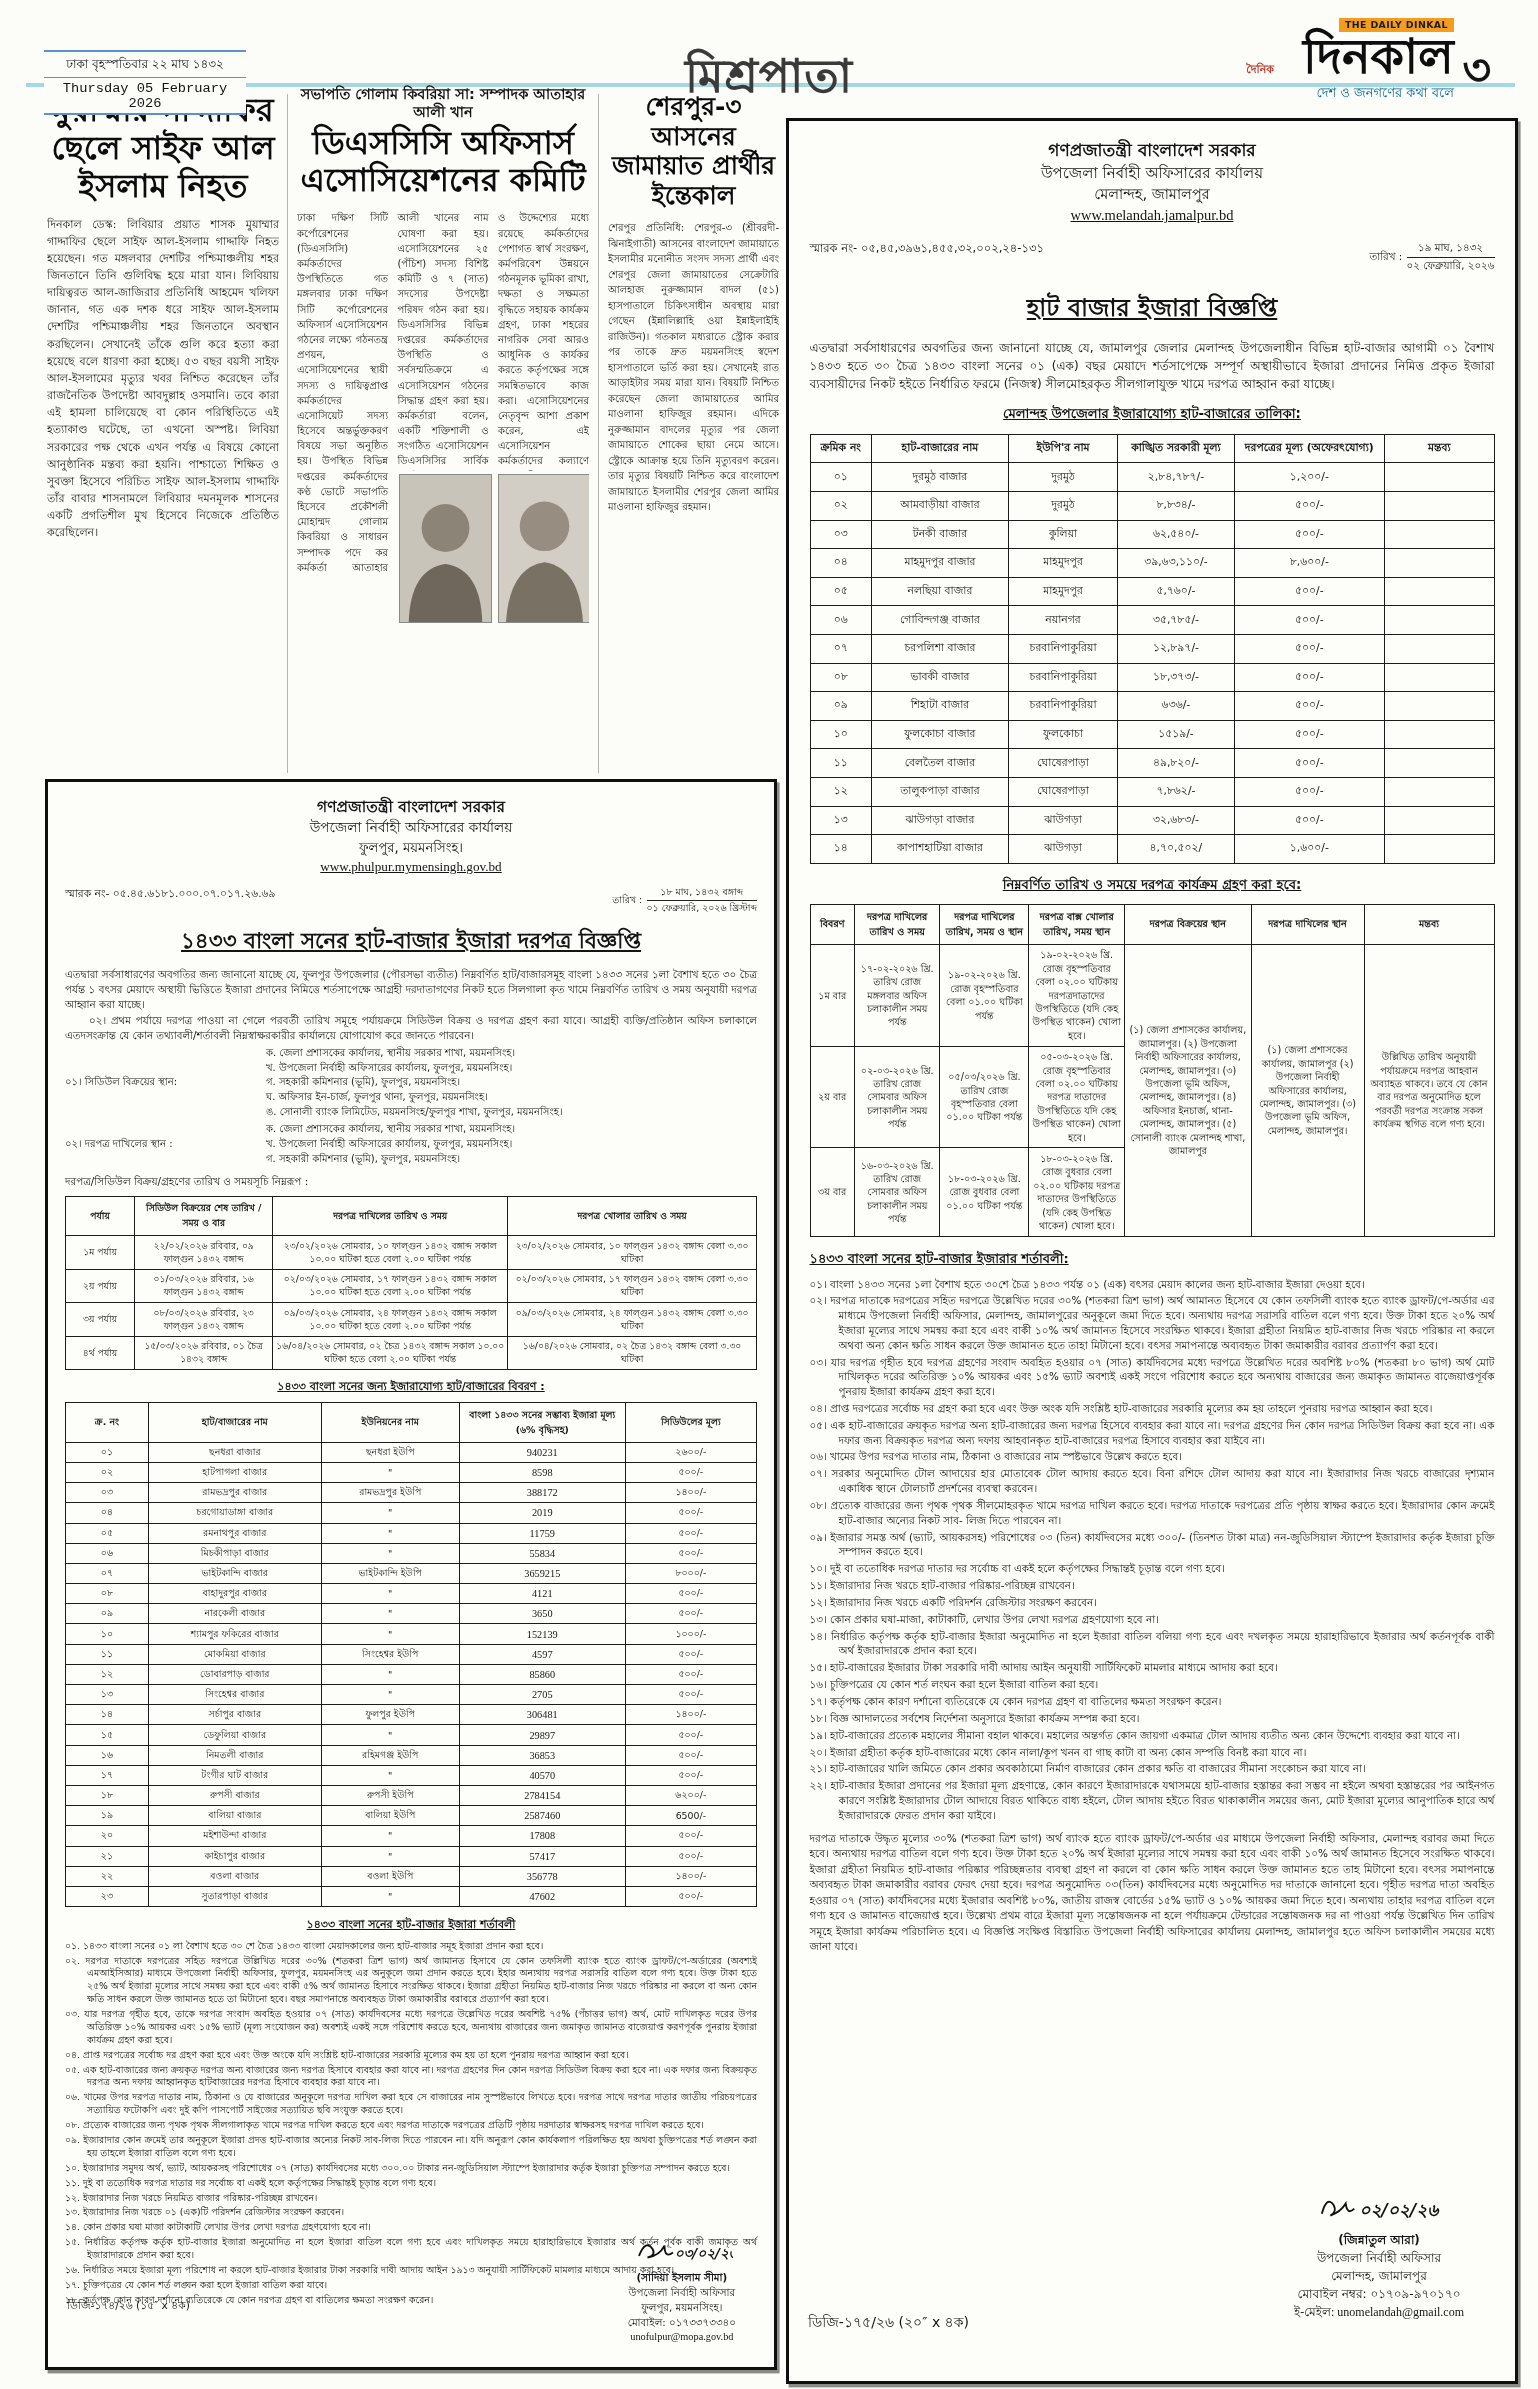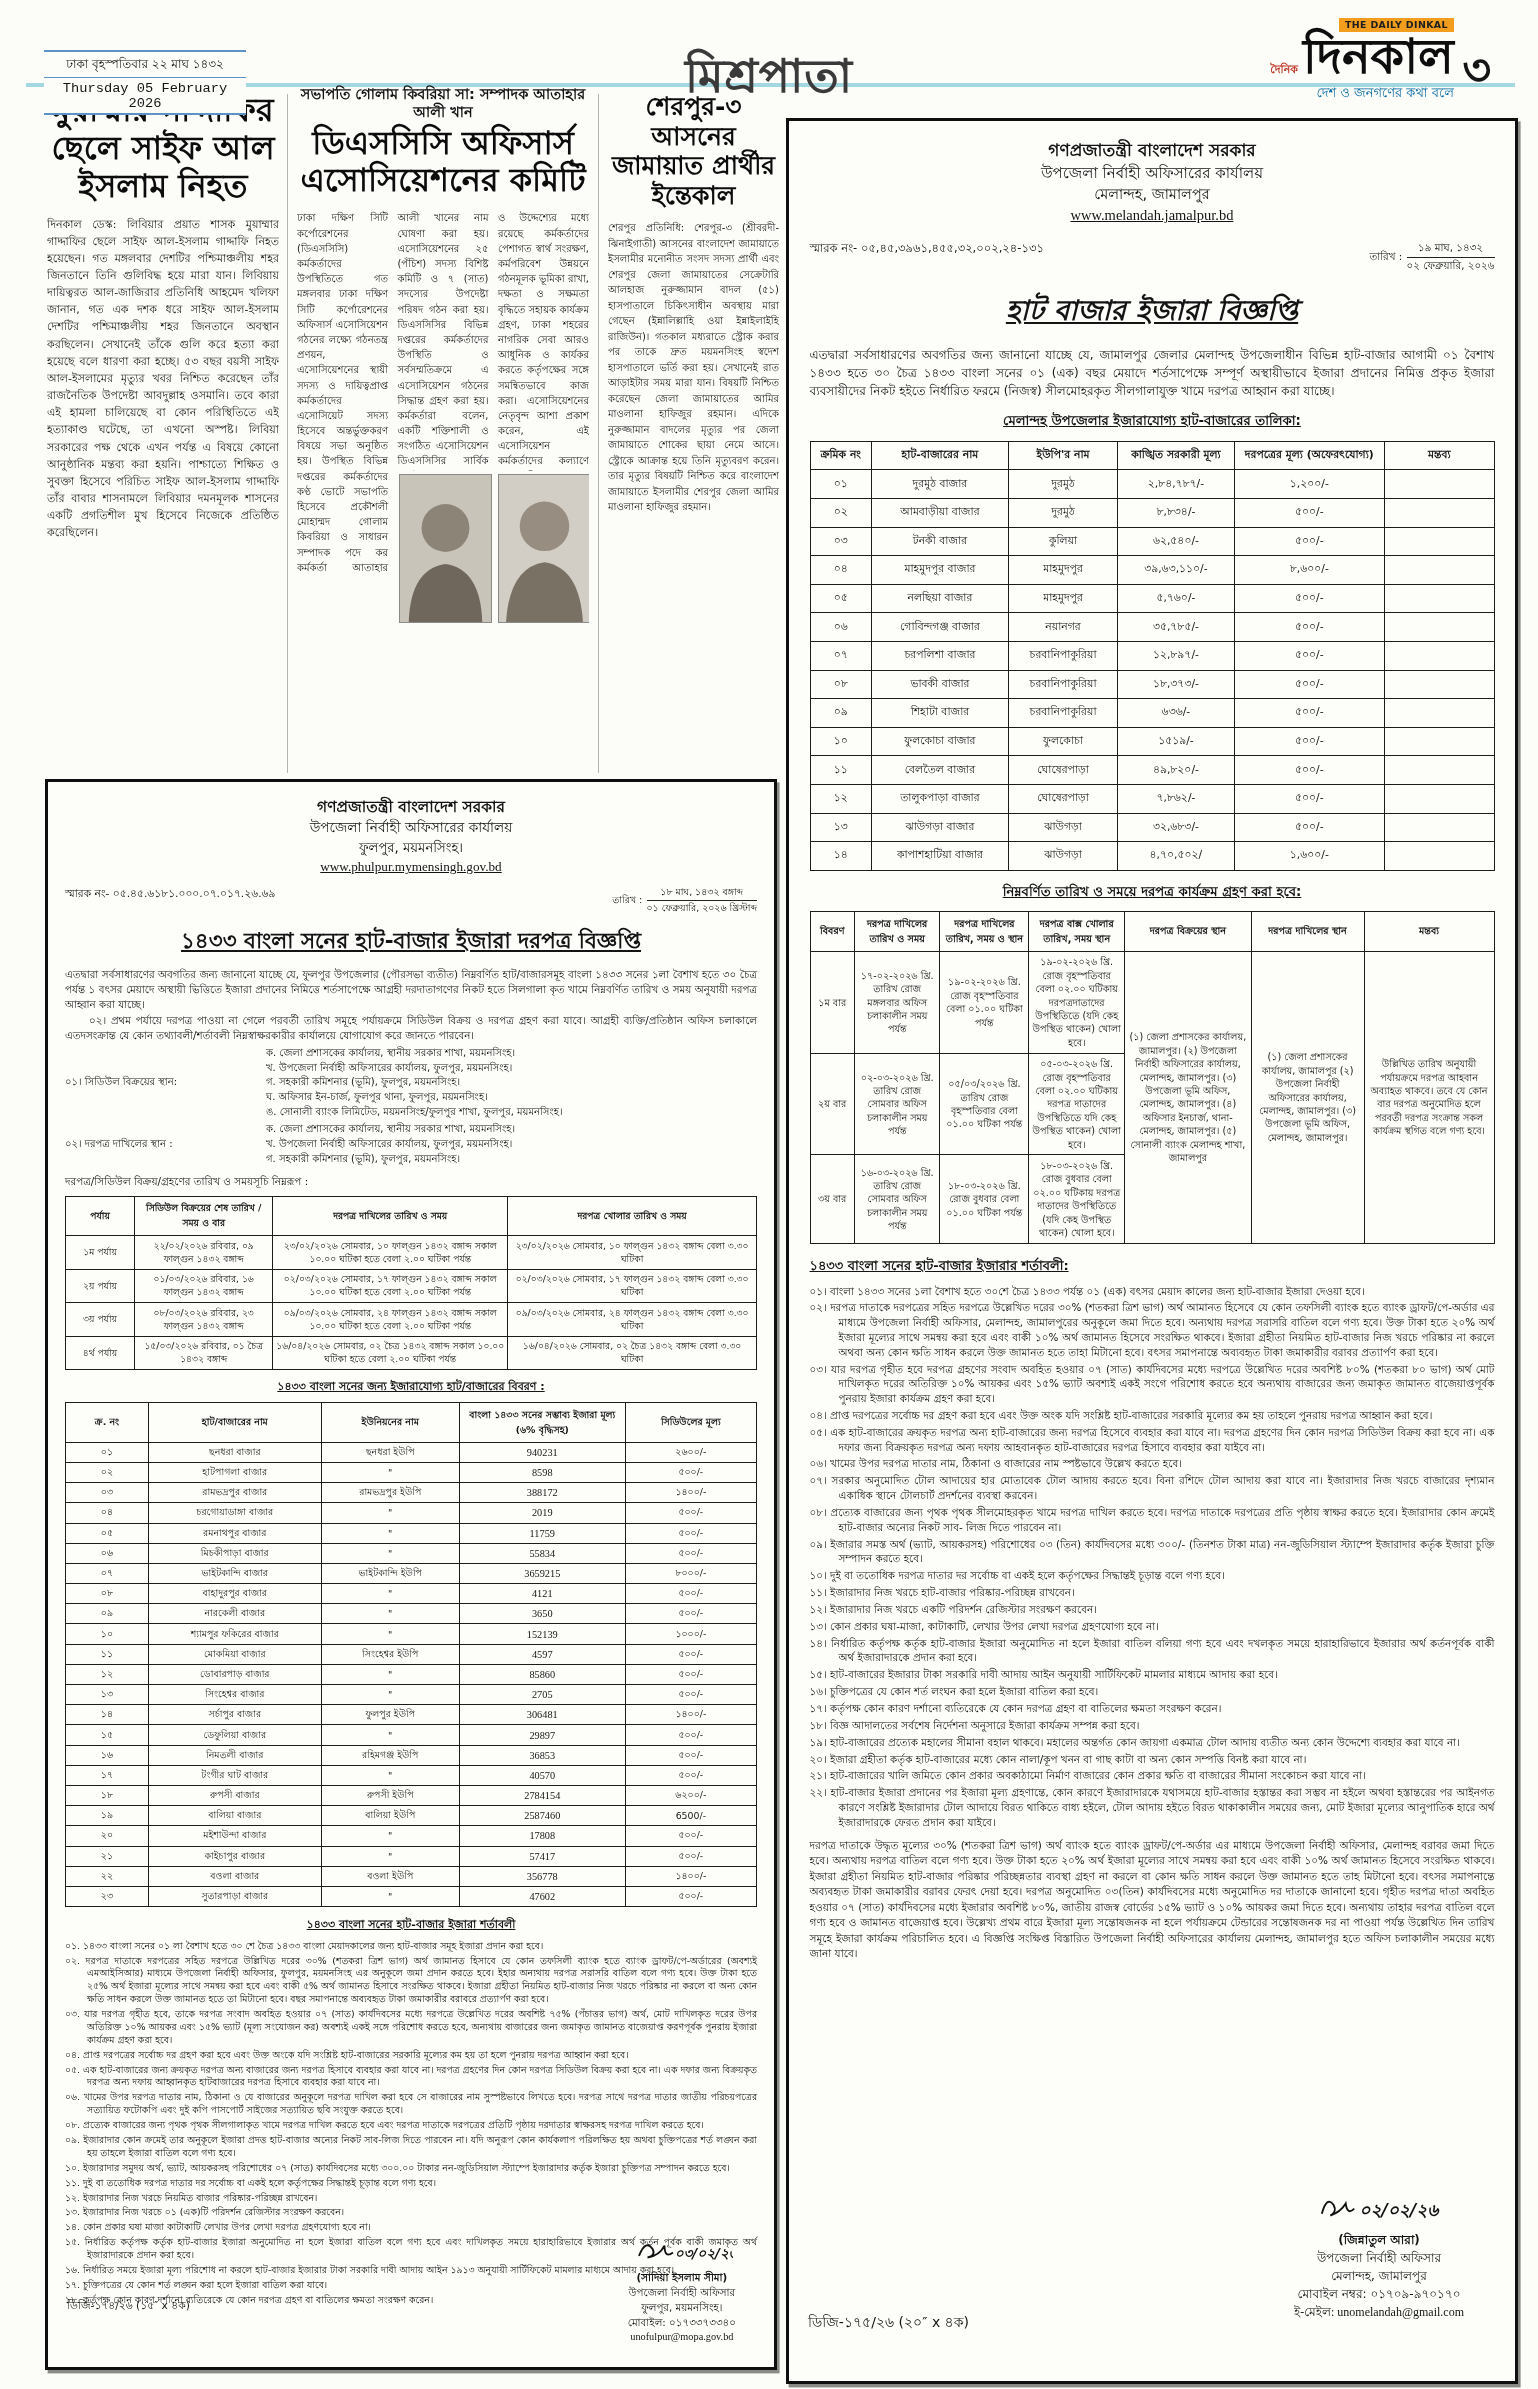--- a/index.html
+++ b/index.html
@@ -13,21 +13,21 @@
   .date-bn{font-size:12px;padding:2.6px 1.7px;border-bottom:0.9px solid #5b93c7;}
   .date-en{font-family:Liberation Mono, monospace;font-size:13.7px;padding:2.6px 1.7px;}
   .page-title{position:absolute;left:0;right:0;top:41px;text-align:center;font-size:46px;
               font-weight:bold;color:#3a3a3a;letter-spacing:0.9px;z-index:2;}
   .brand{position:absolute;right:47px;top:15.4px;display:flex;align-items:flex-end;gap:8.5px;z-index:3;}
   .brand-col{text-align:right;}
   .brand-tag{display:inline-block;background:#f29d1e;color:#1d1d1d;font-size:9.4px;font-weight:bold;
              padding:1.7px 6px;letter-spacing:0.4px;}
   .brand-line{display:flex;align-items:baseline;justify-content:flex-end;gap:5.1px;}
   .brand-prefix{color:#c03a2b;font-size:11px;font-weight:bold;}
-  .brand-name{font-size:48px;font-weight:bold;color:#0d0d0d;line-height:1.02;}
+  .brand-name{font-size:48px;font-weight:bold;color:#0d0d0d;line-height:1.02;margin-left:24px;}
   .brand-tagline{font-size:13px;color:#0369a1;margin-top:1.7px;}
   .page-num{font-size:44px;font-weight:bold;line-height:1;padding-bottom:12px;}
   
   .vsep{position:absolute;top:94px;width:0.9px;height:679px;background:#b5b5b0;}
   .article{position:absolute;overflow:hidden;}
   .a-headline{font-weight:bold;text-align:center;line-height:1.18;color:#0c0c0c;}
   .a-kicker{font-weight:bold;text-align:center;font-size:14.5px;line-height:1.25;margin-bottom:3.4px;}
   .a-body{text-align:justify;margin-top:10.3px;color:#191919;}
   #art-gaddafi{left:47px;top:92px;width:232px;height:684px;}
   #art-gaddafi .a-headline{font-size:32px;}
@@ -47,21 +47,21 @@
   .gov-head{text-align:center;line-height:1.45;}
   .gh1{font-size:17px;font-weight:bold;}
   .gh2{font-size:15px;}
   .gh3{font-size:14.5px;}
   .gh-url{font-family:"Liberation Serif","DejaVu Serif",serif;font-size:14.5px;text-decoration:underline;}
   .memo-row{display:flex;justify-content:space-between;align-items:flex-start;margin-top:13.7px;font-size:11.5px;}
   .date-frac{display:flex;align-items:center;gap:4.3px;font-size:10.3px;}
   .frac{display:inline-block;text-align:center;}
   .frac .top{border-bottom:0.9px solid #222;padding:0 2.6px;}
   .notice-title{text-align:center;font-weight:bold;text-decoration:underline;margin:13.7px 0 10.3px;}
-  #notice-melandah .notice-title{font-size:28px;font-style:italic;}
+  #notice-melandah .notice-title{font-size:24px;}
   #notice-phulpur .notice-title{font-size:21.4px;margin:8.5px 0 6.8px;}
   .notice-intro{text-align:justify;font-size:12px;line-height:1.5;}
   #notice-phulpur .notice-intro{font-size:10.3px;line-height:1.45;}
   .tbl-title{text-align:center;font-weight:bold;text-decoration:underline;font-size:13.2px;margin:11px 0 7.7px;}
   table.grid{width:100%;border-collapse:collapse;table-layout:fixed;}
   table.grid th,table.grid td{border:1.4px solid #1c1c1c;padding:4.3px 3.4px;vertical-align:middle;
        text-align:center;word-wrap:break-word;}
   table.bazar{font-size:10.8px;}
   table.bazar th{font-weight:bold;}
   table.schedule{font-size:9.6px;}

